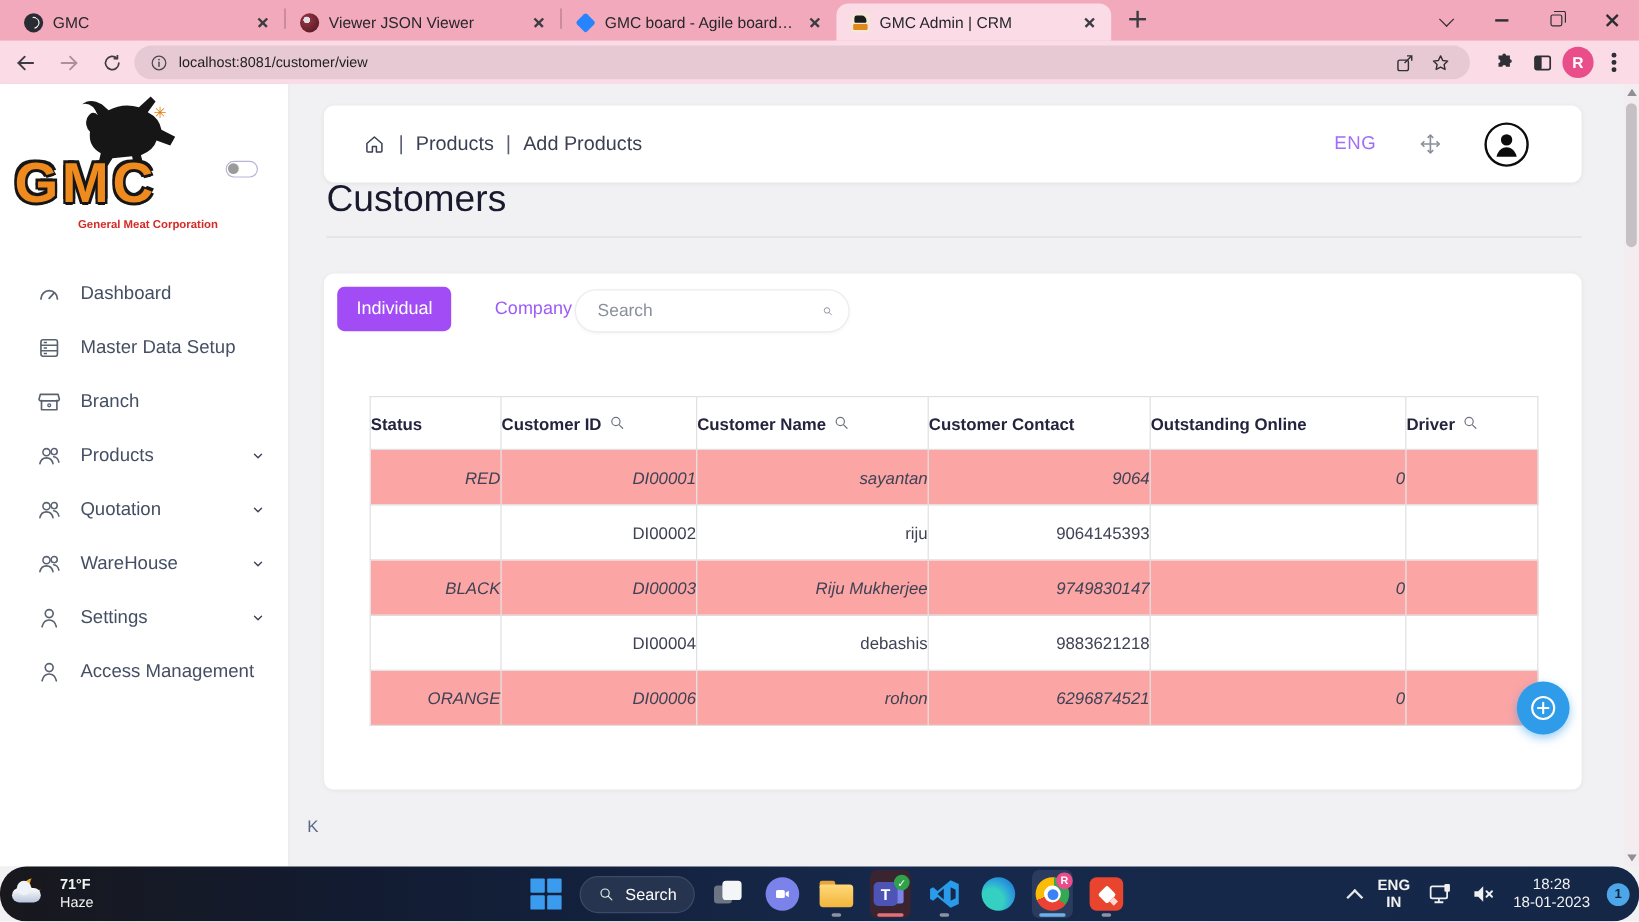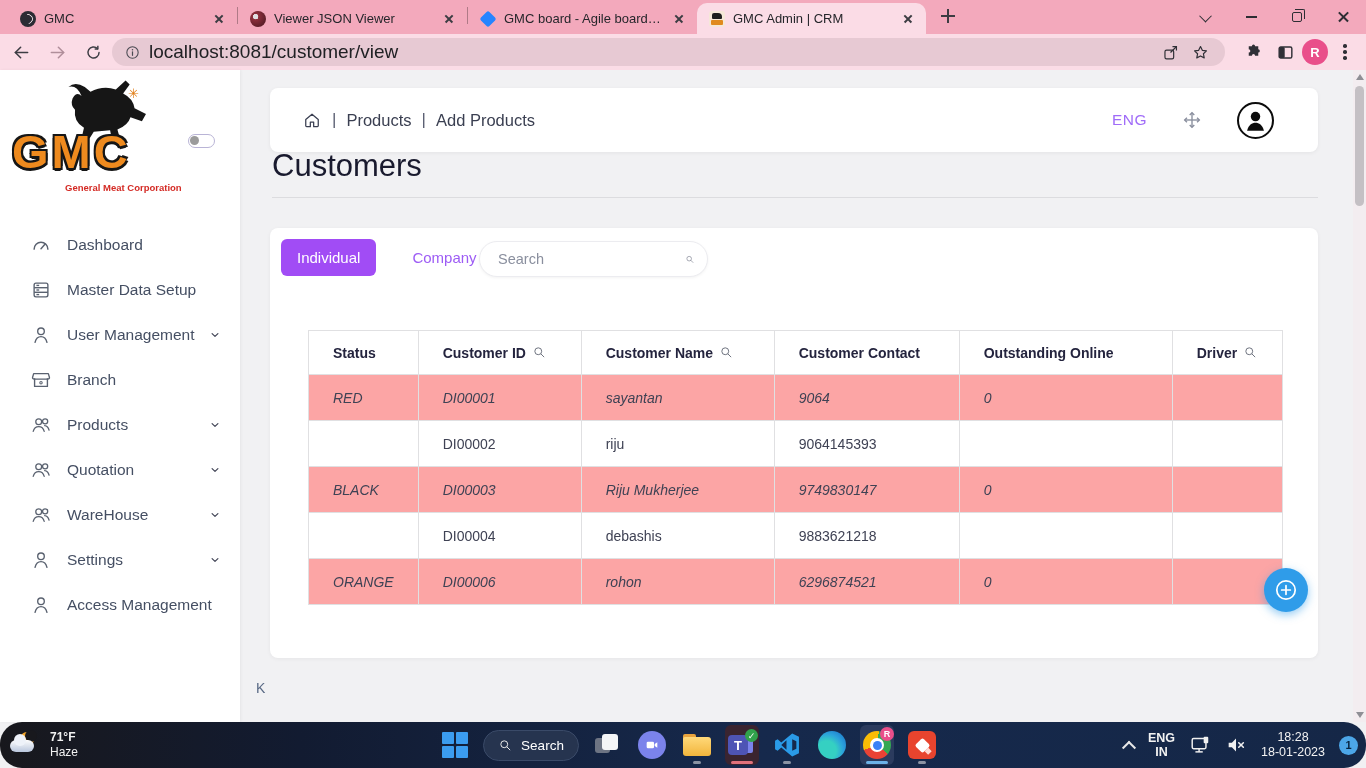--- a/index.html
+++ b/index.html
@@ -35,21 +35,21 @@
   .restore { width:10px; height:10px; border:1.5px solid #2d2d33; border-radius:2px; position:relative; }
   .restore::after { content:""; position:absolute; left:2px; top:-4px; width:9px; height:9px; border-top:1.5px solid #2d2d33; border-right:1.5px solid #2d2d33; border-radius:0 2px 0 0; }
   .closex { width:13px; height:13px; position:relative; }
   .closex::before, .closex::after { content:""; position:absolute; left:0; top:5.5px; width:13px; height:1.8px; background:#2d2d33; }
   .closex::before { transform:rotate(45deg); } .closex::after { transform:rotate(-45deg); }
 
   .toolbar { position:absolute; left:0; top:34px; width:1366px; height:36px; background:#FBDCE6; display:flex; align-items:center; }
   .navbtn { width:30px; height:30px; display:flex; align-items:center; justify-content:center; margin-left:6px; color:#3c3c43; }
   .navbtn.disabled { color:#b08e9a; }
   .urlbar { position:absolute; left:112px; top:4px; width:1113px; height:28px; background:#E7C9D3; border-radius:14px; display:flex; align-items:center; padding:0 10px 0 12px; }
-  .url-text { font-size:19px; color:#202124; margin-left:8px; flex:1; }
+  .url-text { font-size:12px; color:#202124; margin-left:8px; flex:1; }
   .tool-ic { width:30px; height:30px; display:flex; align-items:center; justify-content:center; color:#2f2f36; }
   .toolbar-right { position:absolute; right:6px; top:3px; display:flex; align-items:center; gap:2px; }
   .avatar-r { width:26px; height:26px; border-radius:50%; background:#E94E8A; color:#fff; font-size:13px; font-weight:700; display:flex; align-items:center; justify-content:center; }
   .dots3 { display:flex; flex-direction:column; gap:2.5px; align-items:center; width:24px; }
   .dots3 i { width:3.5px; height:3.5px; border-radius:50%; background:#2f2f36; }
 
   
   .appwrap { position:absolute; left:0; top:70px; width:1366px; height:652px; background:#F1F1F3; }
   .sidebar { position:absolute; left:0; top:0; width:240px; height:652px; background:#ffffff; box-shadow:1px 0 3px rgba(0,0,0,.05); }
   .logo { position:absolute; left:10px; top:8px; width:180px; height:130px; }
@@ -84,21 +84,21 @@
   .content-card { position:absolute; left:30px; top:158px; width:1048px; height:430px; background:#fff; border-radius:8px; box-shadow:0 1px 4px rgba(0,0,0,.05); }
   .viewtabs { position:absolute; left:11px; top:11px; display:flex; align-items:center; }
   .btn-individual { min-width:93px; height:37px; background:#A14CF5; color:#fff; border:none; border-radius:6px; font-size:15px; font-family:inherit; padding:0 16px; }
   .btn-company { background:transparent; border:none; color:#9D5CF5; font-size:15px; font-family:inherit; margin-left:24px; padding:0 12px; }
   .searchbox { position:absolute; left:209px; top:13px; width:229px; height:36px; background:#fff; border:1px solid #ececf0; border-radius:18px; box-shadow:0 1px 3px rgba(0,0,0,.05); display:flex; align-items:center; padding:0 12px 0 18px; }
   .searchbox input { border:none; outline:none; flex:1; font-size:14.5px; font-family:inherit; color:#3f4254; background:transparent; }
   .searchbox input::placeholder { color:#8a8f9e; }
   .searchbox .sic { width:19px; height:19px; color:#7b8190; }
 
   table.grid { position:absolute; left:38px; top:102px; border-collapse:collapse; table-layout:fixed; }
-  table.grid th, table.grid td { border:1px solid #E0E0E2; font-size:14px; text-align:left; padding:0 24px; height:46px; }
+  table.grid th, table.grid td { border:1px solid #E0E0E2; font-size:14px; text-align:right; padding:0 0; height:46px; }
   table.grid th { height:44px; font-weight:700; color:#24243E; font-size:14px; background:#fff; }
   table.grid td { color:#3F4254; }
   tr.zebra td { background:#fca5a5;font-style:italic; }
   .th-inner { display:flex; align-items:center; gap:6px; }
   .th-inner .sic { width:15px; height:15px; color:#6f7480; }
 
   .page-footer { position:absolute; left:16px; top:610px; font-size:14px; color:#5A6A85; }
   .fab { position:absolute; left:1024px; top:498px; width:44px; height:44px; border-radius:50%; background:#2F9CE9; box-shadow:0 3px 8px rgba(47,156,233,.5); display:flex; align-items:center; justify-content:center; color:#fff; }
   .fab svg { width:26px; height:26px; }
 
@@ -383,29 +383,20 @@
           <svg class="nico" viewBox="0 0 24 24">
               <use href="#ic-gauge"></use>
             </svg>
           <span class="nlabel">Dashboard</span>
         </div>
         <div class="nav-item">
           <svg class="nico" viewBox="0 0 24 24">
               <use href="#ic-db"></use>
             </svg>
           <span class="nlabel">Master Data Setup</span>
-        </div>
-        <div class="nav-item">
-          <svg class="nico" viewBox="0 0 24 24">
-              <use href="#ic-user"></use>
-            </svg>
-          <span class="nlabel">User Management</span>
-          <svg class="nchev" viewBox="0 0 24 24">
-              <use href="#ic-chev"></use>
-            </svg>
         </div>
         <div class="nav-item">
           <svg class="nico" viewBox="0 0 24 24">
               <use href="#ic-store"></use>
             </svg>
           <span class="nlabel">Branch</span>
         </div>
         <div class="nav-item">
           <svg class="nico" viewBox="0 0 24 24">
               <use href="#ic-users"></use>

